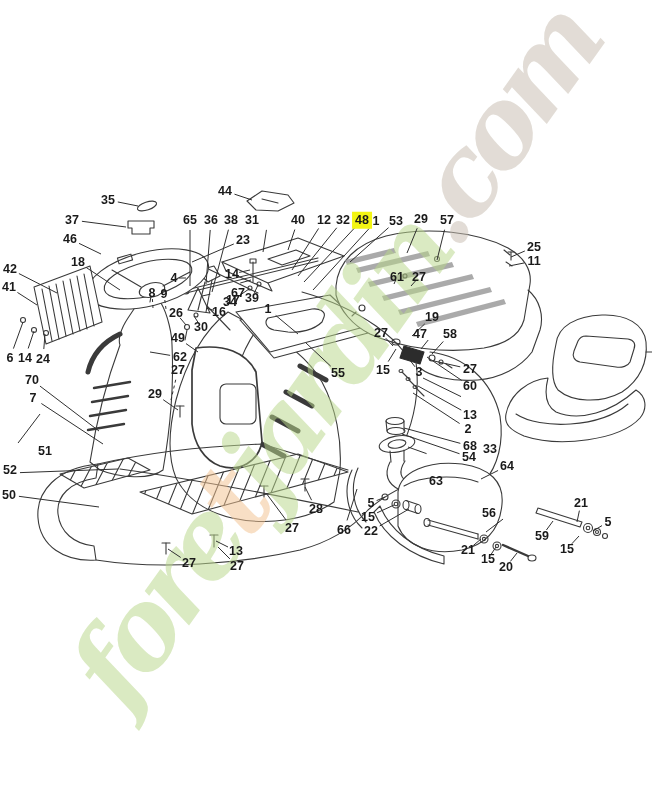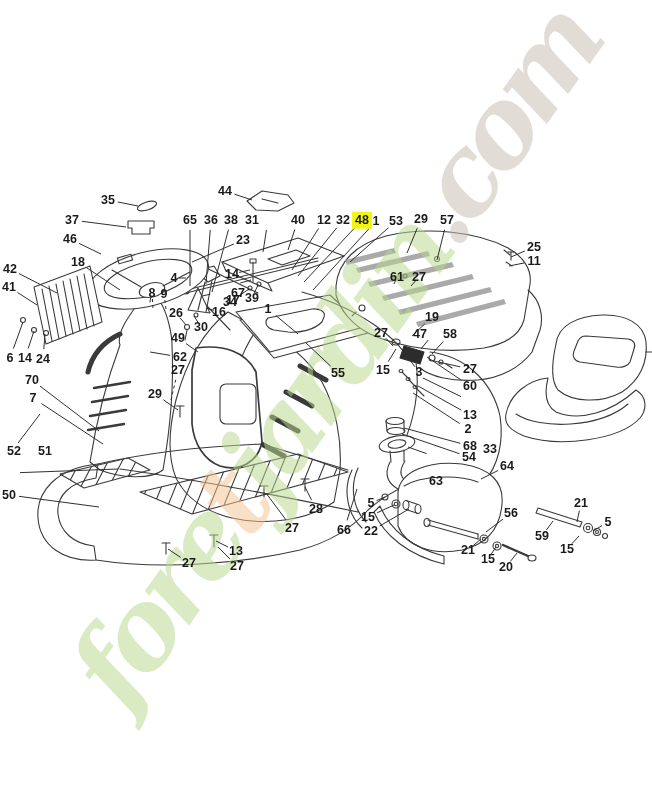--- a/index.html
+++ b/index.html
@@ -400,32 +400,32 @@
       <div class="plabel" style="left: 178px; top: 338px;">49</div>
       <div class="plabel" style="left: 180px; top: 357px;">62</div>
       <div class="plabel" style="left: 178px; top: 370px;">27</div>
       <div class="plabel" style="left: 155px; top: 394px;">29</div>
       <div class="plabel" style="left: 10px; top: 358px;">6</div>
       <div class="plabel" style="left: 25px; top: 358px;">14</div>
       <div class="plabel" style="left: 43px; top: 359px;">24</div>
       <div class="plabel" style="left: 32px; top: 380px;">70</div>
       <div class="plabel" style="left: 33px; top: 398px;">7</div>
       <div class="plabel" style="left: 12px; top: 451px; margin-left: 33px;">51</div>
-      <div class="plabel" style="left: 10px; top: 451px; padding-left: 8px;">52</div>
+      <div class="plabel" style="left: 10px; top: 470px;">52</div>
       <div class="plabel" style="left: 9px; top: 495px;">50</div>
       <div class="plabel" style="left: 316px; top: 509px;">28</div>
       <div class="plabel" style="left: 292px; top: 528px;">27</div>
       <div class="plabel" style="left: 236px; top: 551px;">13</div>
       <div class="plabel" style="left: 237px; top: 566px;">27</div>
       <div class="plabel" style="left: 189px; top: 563px;">27</div>
       <div class="plabel" style="left: 344px; top: 530px;">66</div>
       <div class="plabel" style="left: 371px; top: 503px;">5</div>
       <div class="plabel" style="left: 368px; top: 517px;">15</div>
       <div class="plabel" style="left: 371px; top: 531px;">22</div>
-      <div class="plabel" style="left: 511px; top: 513px;">56</div>
+      <div class="plabel" style="left: 489px; top: 513px;">56</div>
       <div class="plabel" style="left: 468px; top: 550px;">21</div>
       <div class="plabel" style="left: 488px; top: 559px;">15</div>
       <div class="plabel" style="left: 506px; top: 567px;">20</div>
       <div class="plabel" style="left: 542px; top: 536px;">59</div>
       <div class="plabel" style="left: 581px; top: 503px;">21</div>
       <div class="plabel" style="left: 608px; top: 522px;">5</div>
       <div class="plabel" style="left: 567px; top: 549px;">15</div>
     </div>
 
 </div>

